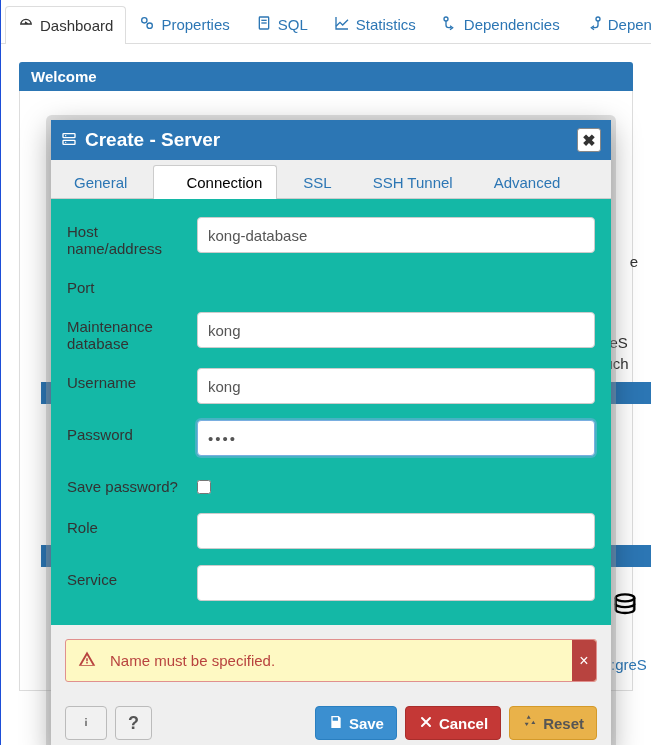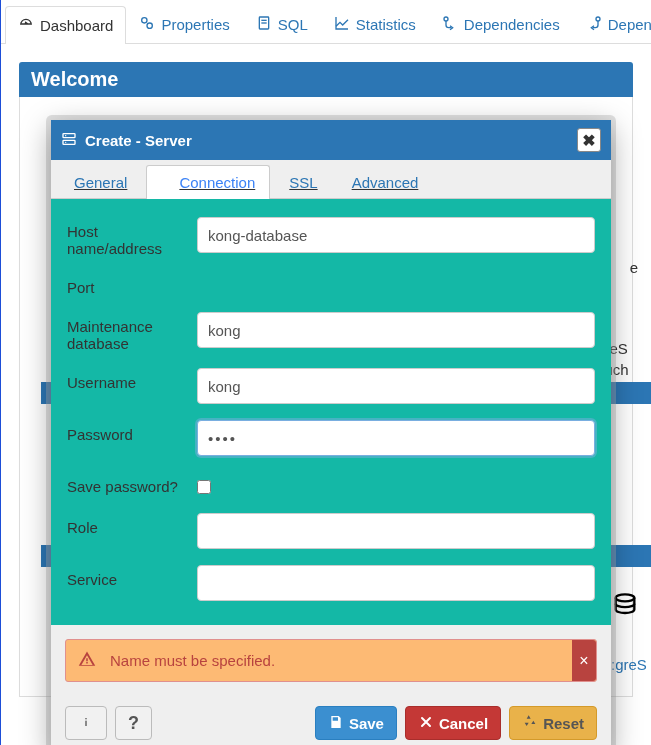--- a/index.html
+++ b/index.html
@@ -3,48 +3,48 @@
 <meta charset="utf-8">
 <style>
 * { box-sizing: border-box; margin: 0; padding: 0; }
 body { font-family: -apple-system, BlinkMacSystemFont, "Segoe UI", Helvetica, Arial, sans-serif; font-size: 14px; color: #333; background: #f5f5f5; }
 .page { width: 651px; height: 745px; position: relative; background: #fff; border-left: 1px solid #1d4ed8; overflow: hidden; }
 .topbar { display: flex; align-items: stretch; background: #fff; border-bottom: 1px solid #ddd; padding: 0 4px; height: 44px; }
 .toptab { display: flex; align-items: center; padding: 0 12px; color: #2c76b4; cursor: pointer; border: 1px solid transparent; border-bottom: none; gap: 6px; font-size: 15px; margin-top: 5px; }
 .toptab.active { background: #fff; border-color: #ddd; border-radius: 4px 4px 0 0; color: #333; position: relative; top: 1px; }
 .toptab svg { width: 16px; height: 16px; }
 .content { padding: 18px; }
-.welcome { background: #2c76b4; color: #fff; font-weight: 700; padding: 6px 12px; border-radius: 3px 3px 0 0; font-size: 20px; }
+.welcome { background: #2c76b4; color: #fff; font-weight: 700; padding: 6px 12px; border-radius: 3px 3px 0 0; font-size: 15px; }
 .welcome-body { background: #fff; border: 1px solid #ddd; border-top: none; height: 600px; padding: 16px; position: relative; }
 .bgtext { position: absolute; right: -6px; top: 160px; color: #333; font-size: 15px; line-height: 1.4; text-align: left; width: 46px; overflow: hidden; }
 .bluebar { position: absolute; left: 40px; right: 0; height: 22px; background: #2c76b4; }
 .bluebar.b1 { top: 382px; }
 .bluebar.b2 { top: 545px; }
 .lowericon { position: absolute; right: 12px; top: 592px; }
 .lowericon svg { width: 28px; height: 28px; stroke: #000; stroke-width: 2; fill: none; }
 .lowertext { position: absolute; right: -6px; top: 656px; color: #2c76b4; font-size: 15px; width: 46px; overflow: hidden; }
 
 .dialog { position: absolute; left: 50px; top: 120px; width: 560px; background: #efefef; border-radius: 2px; box-shadow: 0 8px 30px rgba(0,0,0,0.35), 0 0 0 5px rgba(180,180,180,0.4); }
 .dlg-header { background: #2c76b4; color: #fff; display: flex; align-items: center; padding: 8px 10px; gap: 8px; }
 .dlg-header svg { width: 16px; height: 16px; }
-.dlg-title { flex: 1; font-weight: 700; font-size: 15px; }
+.dlg-title { flex: 1; font-weight: 700; font-size: 19px; }
 .dlg-close { background: #fff; color: #333; border: 1px solid #888; width: 24px; height: 24px; border-radius: 3px; display: flex; align-items: center; justify-content: center; font-weight: bold; cursor: pointer; font-size: 16px; }
-.dlg-tabs { display: flex; border-bottom: 1px solid #ccc; padding: 0 8px; margin-top: 4px; gap: 4px; background: #efefef; text-decoration: underline;}
+.dlg-tabs { display: flex; border-bottom: 1px solid #ccc; padding: 0 8px; margin-top: 4px; gap: 11px; background: #efefef;}
 .dlg-tab { padding: 8px 14px; color: #2c76b4; cursor: pointer; font-size: 15px; border: 1px solid transparent; border-bottom: none; position: relative; top: 1px; }
-.dlg-tab.active { background: #fff; border-color: #ccc; border-radius: 3px 3px 0 0; color: #3b82f6; padding-left: 32px; }
+.dlg-tab.active { background: #fff; border-color: #ccc; border-radius: 3px 3px 0 0; color: #000000; padding-left: 32px; }
 .dlg-body { background: #14b8a6; padding: 10px 16px 16px 16px; }
 .form-row { display: flex; align-items: flex-start; padding: 8px 0; gap: 10px; }
 .form-label { width: 120px; flex-shrink: 0; padding-top: 6px; font-size: 15px; color: #333; }
 .form-control { flex: 1; }
 .form-control input[type=text], .form-control input[type=password], .form-control input[type=number] { width: 100%; height: 36px; padding: 0 10px; border: 1px solid #ccc; border-radius: 4px; font-size: 15px; color: #555; }
 .form-control input.focused { border-color: #79aee0; box-shadow: 0 0 0 2px rgba(121,174,224,0.5); }
 .form-control input[type=checkbox] { width: 14px; height: 14px; margin-top: 8px; }
 .form-control .pwd { letter-spacing: 2px; }
 
-.alert { background: #fdba74; border: 1px solid #e0908e; color: #b8433f; display: flex; align-items: center; padding: 10px 12px; margin: 14px; border-radius: 3px; position: relative; font-size: 15px; }
+.alert { background: #fef9c3; border: 1px solid #e0908e; color: #b8433f; display: flex; align-items: center; padding: 10px 12px; margin: 14px; border-radius: 3px; position: relative; font-size: 15px; }
 .alert svg { width: 18px; height: 18px; margin-right: 14px; fill: #b8433f; flex-shrink: 0; }
 .alert-close { position: absolute; right: 0; top: 0; bottom: 0; width: 24px; background: #b8433f; color: #fff; display: flex; align-items: center; justify-content: center; cursor: pointer; border-radius: 0 3px 3px 0; font-size: 16px; }
 .dlg-footer { display: flex; align-items: center; padding: 10px 14px 14px 14px; gap: 8px; }
 .footer-btn { height: 34px; display: flex; align-items: center; padding: 0 12px; border-radius: 4px; border: 1px solid #bbb; background: #f1f1f1; color: #555; cursor: pointer; font-size: 15px; gap: 5px; }
 .footer-btn svg { width: 16px; height: 16px; }
 .footer-spacer { flex: 1; }
 .btn-save { background: #3b8fd0; border-color: #2a7fc0; color: #fff; font-weight: 700; }
 .btn-save svg { fill: #fff; }
 .btn-cancel { background: #c43836; border-color: #a82e2c; color: #fff; font-weight: 700; }
 .btn-cancel svg { fill: #fff; }
@@ -135,20 +135,21 @@
       <span class="dlg-title">Create - Server</span>
       <div class="dlg-close">
         <span>✖</span>
       </div>
     </div>
 
     <div class="dlg-tabs">
       <div class="dlg-tab">General</div>
       <div class="dlg-tab active">Connection</div>
       <div class="dlg-tab">SSL</div>
+      <div class="dlg-tab">SSH Tunnel</div>
       <div class="dlg-tab">Advanced</div>
     </div>
 
     <div class="dlg-body">
 
       <div class="form-row">
         <div class="form-label">Host name/address</div>
         <div class="form-control"><input type="text" value="kong-database" style=""></div>
       </div>
 

